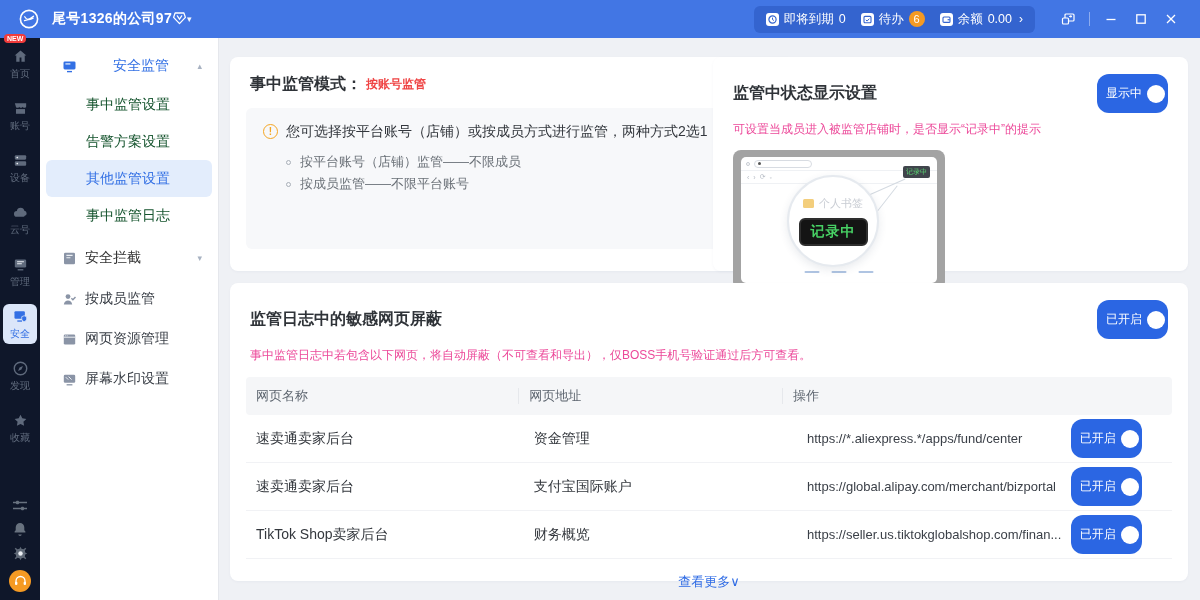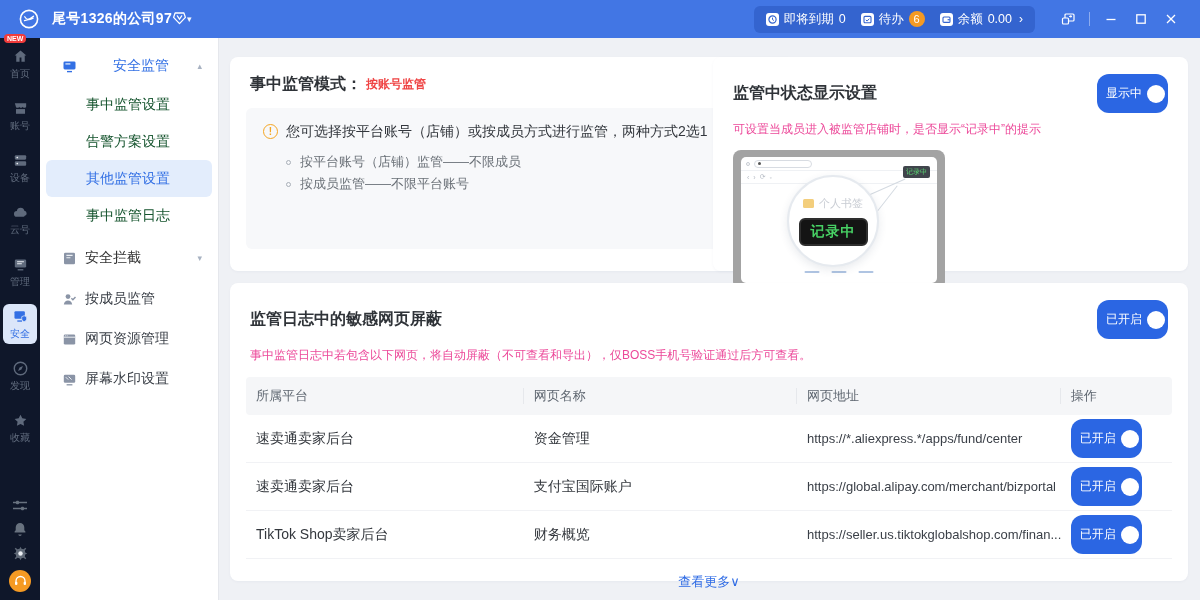--- a/index.html
+++ b/index.html
@@ -434,21 +434,20 @@
         <span class="head-spacer"></span>
         <span class="toggle">
           <span>已开启</span>
           <span class="knob"></span>
         </span>
       </div>
       <div class="card-desc">事中监管日志中若包含以下网页，将自动屏蔽（不可查看和导出），仅BOSS手机号验证通过后方可查看。</div>
 
       <div class="tbl">
         <div class="tbl-head">
-          <span class="c1">所属平台</span>
           <span class="c2">网页名称</span>
           <span class="c3">网页地址</span>
           <span class="c4">操作</span>
         </div>
 
         <div class="tbl-row">
           <span class="c1">速卖通卖家后台</span>
           <span class="c2">资金管理</span>
           <span class="c3 url-cell">https://*.aliexpress.*/apps/fund/center</span>
           <span class="c4"><span class="toggle">

